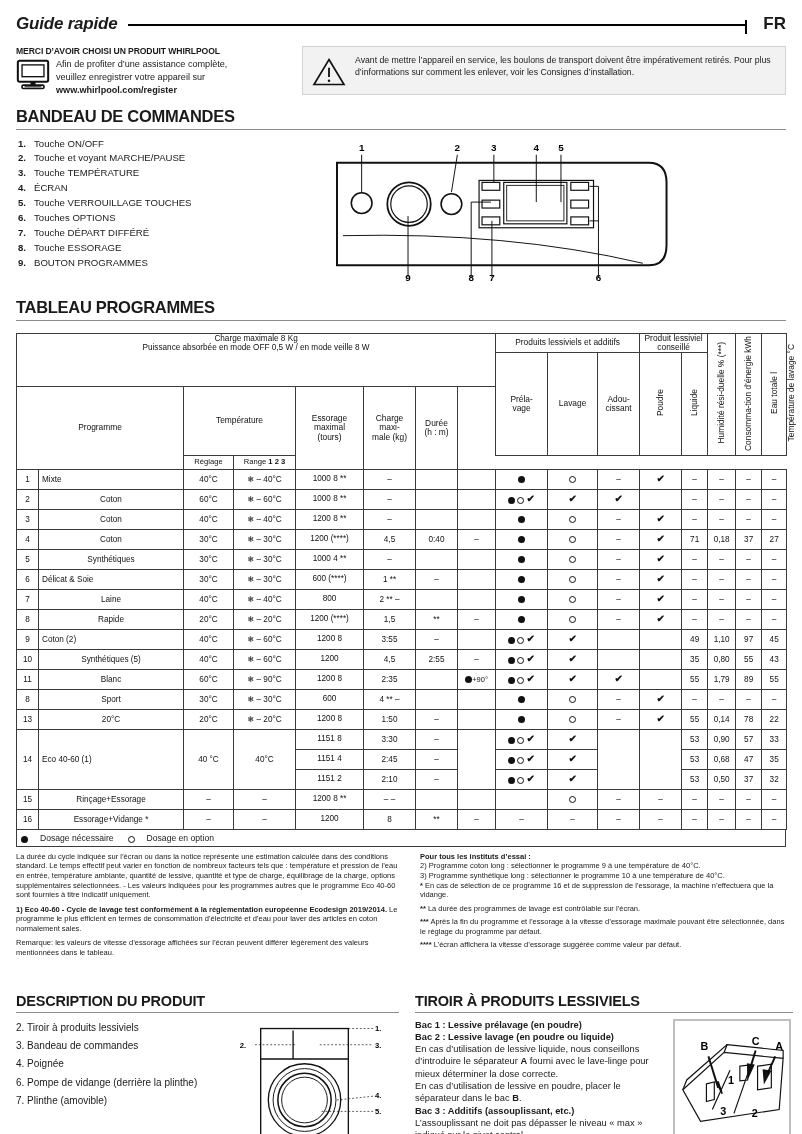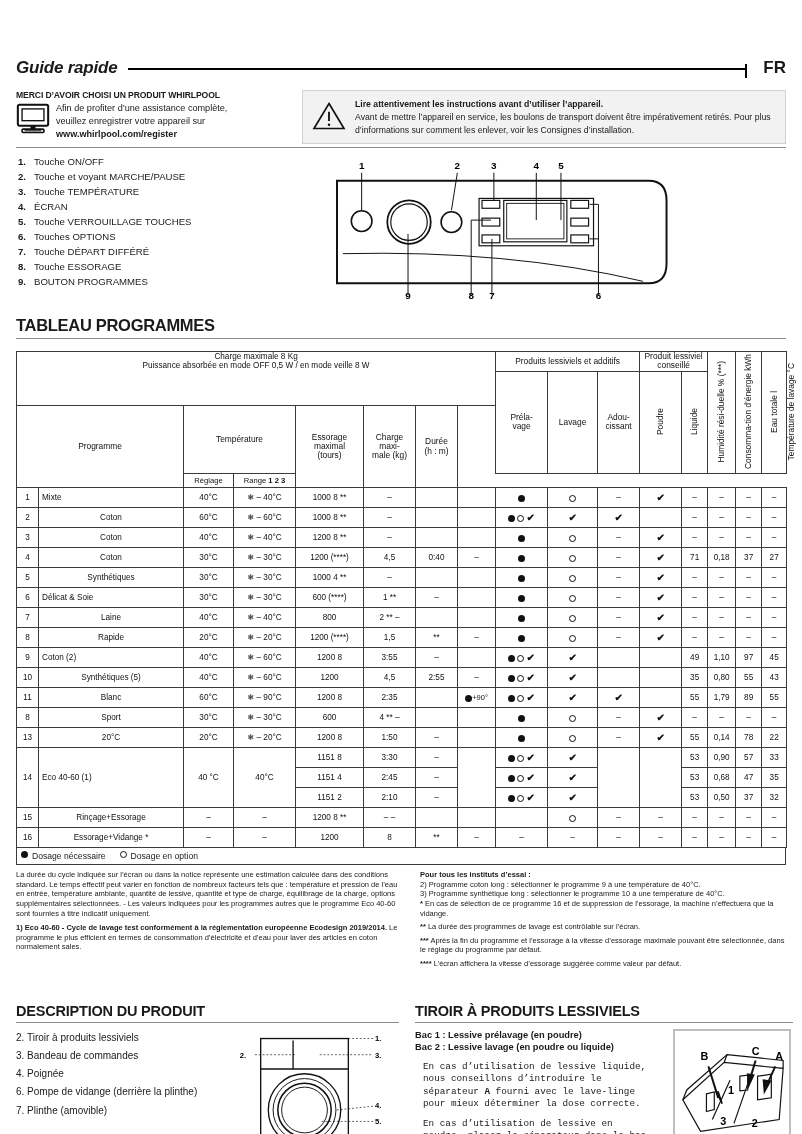--- a/index.html
+++ b/index.html
@@ -8,21 +8,21 @@
     width: 802px; height: 1134px;
     background: #ffffff;
     font-family: "Liberation Sans", sans-serif;
     color: #1a1a1a;
     position: relative;
     overflow: hidden;
   }
   .page { position:relative; width:802px; height:1134px; padding: 14px 16px 0 16px; }
 
   
-  .topbar { display:flex; align-items:center; gap:10px;margin-top:44px; }
+  .topbar { display:flex; align-items:center; gap:10px; }
   .guide-title {
     font-style: italic; font-weight: bold; font-size: 17px;
     letter-spacing: -0.2px; white-space: nowrap;
   }
   .rule-flex { flex:1; height:0; border-top:2px solid #000; position:relative; top:1px; }
   .rule-flex::after{ content:""; position:absolute; right:0; top:-6px; width:2px; height:14px; background:#000; }
   .lang { font-weight:bold; font-size:17px; padding-left:6px; }
 
   
   .introrow { display:flex; gap:14px; margin-top:12px; align-items:flex-start; }
@@ -67,21 +67,21 @@
   .pname { font-weight:bold; font-size:8.6px; }
   .pname.left { text-align:left; padding-left:3px; }
   .pnum { font-weight:bold; font-size:8.6px; }
   .vert { writing-mode: vertical-rl; transform: rotate(180deg); white-space:nowrap; display:inline-block; padding:2px 0;}
   .ovf { position:relative; }
   .ovf span { position:absolute; white-space:nowrap; left:50%; transform:translateX(-50%); top:50%; margin-top:-5px;}
   .dot { display:inline-block; width:7px; height:7px; border-radius:50%; background:#111; vertical-align:middle;}
   .circ { display:inline-block; width:7px; height:7px; border-radius:50%; border:1.4px solid #111; vertical-align:middle;}
   .chk { font-size:10px; font-weight:bold; line-height:1;}
   .legend { font-size:8.6px; padding:3px 4px 3px 4px; border:0.8px solid #3b3b3b; border-top:none; width:770px; display:flex; gap:14px; align-items:center;}
-  .legend span.lg { display:inline-flex; align-items:flex-start; gap:4px;}
+  .legend span.lg { display:inline-flex; align-items:flex-end; gap:12px;}
 
   
   .notesrow { display:flex; gap:14px; margin-top:5px; width:770px;}
   .notes-l { width:390px; font-size:7.5px; line-height:1.28; }
   .notes-r { flex:1; font-size:7.5px; line-height:1.28; }
   .notes-l p, .notes-r p { margin:0 0 5px 0; }
   .notes-r p { margin:0 0 4px 0;}
 
   
   .bottomrow { display:flex; gap:16px; margin-top:30px; }
@@ -90,21 +90,21 @@
   .bsect-title { font-weight:bold; font-size:14.5px; letter-spacing:-0.2px;}
   .bsect-rule { border-top:1.3px solid #8c8c8c; margin-top:3px; margin-bottom:6px;}
   .desc-flex { display:flex; }
   .desc-list { width:215px; font-size:10px; line-height:1.83; }
   .desc-fig { flex:1; }
   .draw-flex { display:flex; gap:8px; }
   .draw-text { width:250px; font-size:9.3px; line-height:1.32; }
   .draw-text b { font-weight:bold; }
   .draw-text .bac { font-weight:bold; }
   .draw-fig { width:120px; flex:none; }
-  .tight { margin:8px;font-family:Liberation Mono, monospace; }
+  .tight { margin:0; }
 </style>
 </head>
 <body>
 
 <div class="page">
 
   <div class="topbar">
     <div class="guide-title">Guide rapide</div>
     <div class="rule-flex"></div>
     <div class="lang">FR</div>
@@ -129,26 +129,26 @@
       </div>
     </div>
 
     <div class="warnbox">
       <svg class="warn-ic" viewBox="0 0 40 36">
         <path d="M20 3 L38 33 L2 33 Z" fill="none" stroke="#111" stroke-width="2"></path>
         <line x1="20" y1="13" x2="20" y2="24" stroke="#111" stroke-width="2.2"></line>
         <circle cx="20" cy="28.5" r="1.5" fill="#111"></circle>
       </svg>
       <div class="warn-text">
-        <span class="wt-head">Lire attentivement les instructions avant d’utiliser l’appareil.</span>
         <span>Avant de mettre l’appareil en service, les boulons de transport doivent être impérativement retirés. Pour plus d’informations sur comment les enlever, voir les Consignes d’installation.</span>
       </div>
     </div>
   </div>
 
+  <div class="sect-title">BANDEAU DE COMMANDES</div>
   <div class="sect-rule"></div>
 
   <div class="panelrow">
     <div class="panel-list">
       <ol id="cp-list">
           <li>
             <span class="num">1.</span>
             <span>Touche ON/OFF</span>
           </li>
           <li>
@@ -664,20 +664,21 @@
     <span class="lg">
       <i class="circ"></i>
       <b style="font-weight:normal">Dosage en option</b>
     </span>
   </div>
 
   <div class="notesrow">
     <div class="notes-l">
       <p>La durée du cycle indiquée sur l’écran ou dans la notice représente une estimation calculée dans des conditions standard. Le temps effectif peut varier en fonction de nombreux facteurs tels que : température et pression de l’eau en entrée, température ambiante, quantité de lessive, quantité et type de charge, équilibrage de la charge, options supplémentaires sélectionnées. - Les valeurs indiquées pour les programmes autres que le programme Eco 40-60 sont fournies à titre indicatif uniquement.</p>
       <p><b>1) Eco 40-60 - Cycle de lavage test conformément à la réglementation européenne Ecodesign 2019/2014.</b><span> Le programme le plus efficient en termes de consommation d’électricité et d’eau pour laver des articles en coton normalement sales.</span></p>
+      <p>Remarque: les valeurs de vitesse d’essorage affichées sur l’écran peuvent différer légèrement des valeurs mentionnées dans le tableau.</p>
     </div>
     <div class="notes-r">
       <p style="margin-bottom:0">
         <b>Pour tous les instituts d’essai :</b><br>
         <span>2)  Programme coton long : sélectionner le programme 9 à une température de 40°C.</span><br>
         <span>3)  Programme synthétique long : sélectionner le programme 10 à une température de 40°C.</span>
       </p>
       <p><b>*</b><span> En cas de sélection de ce programme 16 et de suppression de l’essorage, la machine n’effectuera que la vidange.</span></p>
       <p><b>**</b><span> La durée des programmes de lavage est contrôlable sur l’écran.</span></p>
       <p><b>***</b><span> Après la fin du programme et l’essorage à la vitesse d’essorage maximale pouvant être sélectionnée, dans le réglage du programme par défaut.</span></p>

